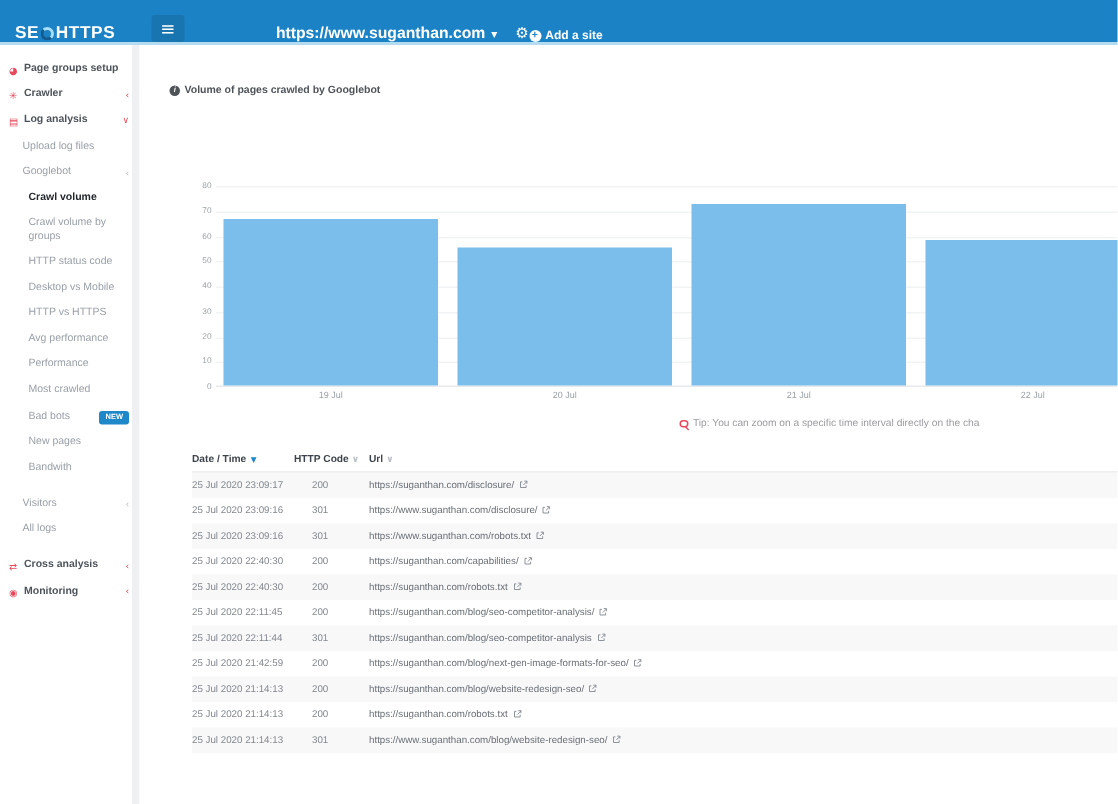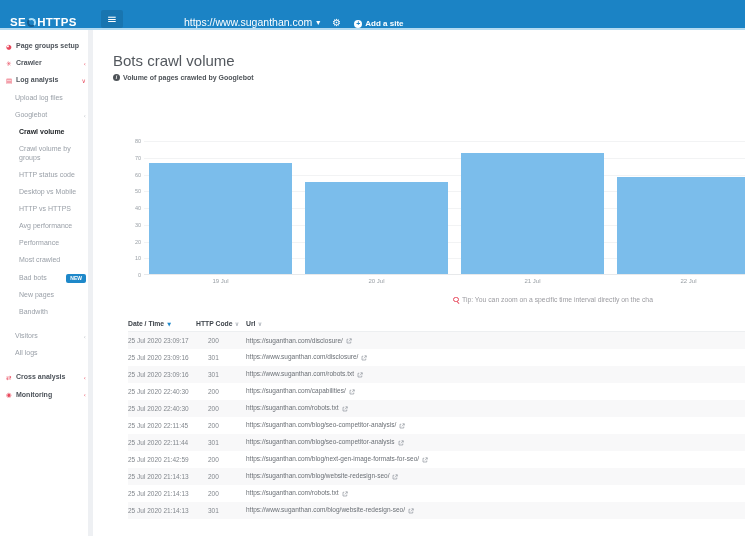--- a/index.html
+++ b/index.html
@@ -12,27 +12,27 @@
     background:#1b83c5; display:flex; align-items:flex-end; z-index:5; }
   .topbar-underline { position:absolute; left:0; top:28px; width:745px; height:2px;
     background:#b5dbf1; z-index:5; }
   .logo { display:flex; align-items:center; margin-left:10px; color:#fff;
     font-size:11.5px; font-weight:bold; letter-spacing:.4px; cursor:pointer; }
   .logo-ring { display:inline-block; width:9px; height:9px; border-radius:50%;
     border:2.5px solid #a9def7; border-left-color:#145c8f; border-bottom-color:#145c8f;
     margin:0 1px; }
   .hamburger { margin-left:24px; background:rgba(0,0,0,.10); border:none; color:#fff;
     font-size:12px; line-height:1; padding:3px 6px; border-radius:2px; cursor:pointer; }
-  .site-select { margin-left:13px; color:#fff; font-size:10.5px; font-weight:normal;
+  .site-select { margin-left:13px; color:#fff; font-size:10.5px; font-weight:bold;
     display:flex; align-items:center; cursor:pointer;padding-left:48px; }
   .site-select .caret { font-size:8px; margin-left:4px; }
   .gearbtn { background:none; border:none; color:#fff; font-size:10px; margin-left:12px;
     cursor:pointer; }
   .add-site { background:none; border:none; color:#fff; display:flex; align-items:center;
-    margin-left:13px; cursor:pointer; font-weight:bold; font-size:8px; }
+    cursor:pointer; font-weight:bold; font-size:8px; }
   .plus-circle { display:inline-flex; align-items:center; justify-content:center;
     width:8px; height:8px; border-radius:50%; background:#fff; color:#1b83c5;
     font-size:7px; font-weight:bold; margin-right:3px; line-height:1; }
 
   
   .sidebar { position:absolute; left:0; top:30px; width:93px; bottom:0; background:#fff; }
   .side-track { position:absolute; right:0; top:0; bottom:0; width:5px; background:#eef0f3; }
   #side-nav { padding-top:8px; }
   .s-item { display:flex; align-items:center; padding:4.2px 7px 4.2px 6px; cursor:pointer; }
   .s-item .s-icon { width:10px; font-size:6.5px; color:#e8485c; flex:0 0 auto; }
@@ -224,21 +224,20 @@
     <span class="s-icon glyph">◉</span>
     <span class="s-label">Monitoring</span>
 
     <span class="s-chev glyph">‹</span>
   </div>
       </nav>
     <div class="side-track"></div>
   </aside>
 
   <main class="content">
-    <h1>Bots crawl volume</h1>
     <div class="subtitle">
       <span class="info-icon">i</span>
       <span>Volume of pages crawled by Googlebot</span>
     </div>
 
     <div class="chart">
       <div class="chart-row">
         <div class="y-axis" id="y-axis">
             <div class="y-tick" style="top: -3px;">80</div>
             <div class="y-tick" style="top: 13.75px;">70</div>

